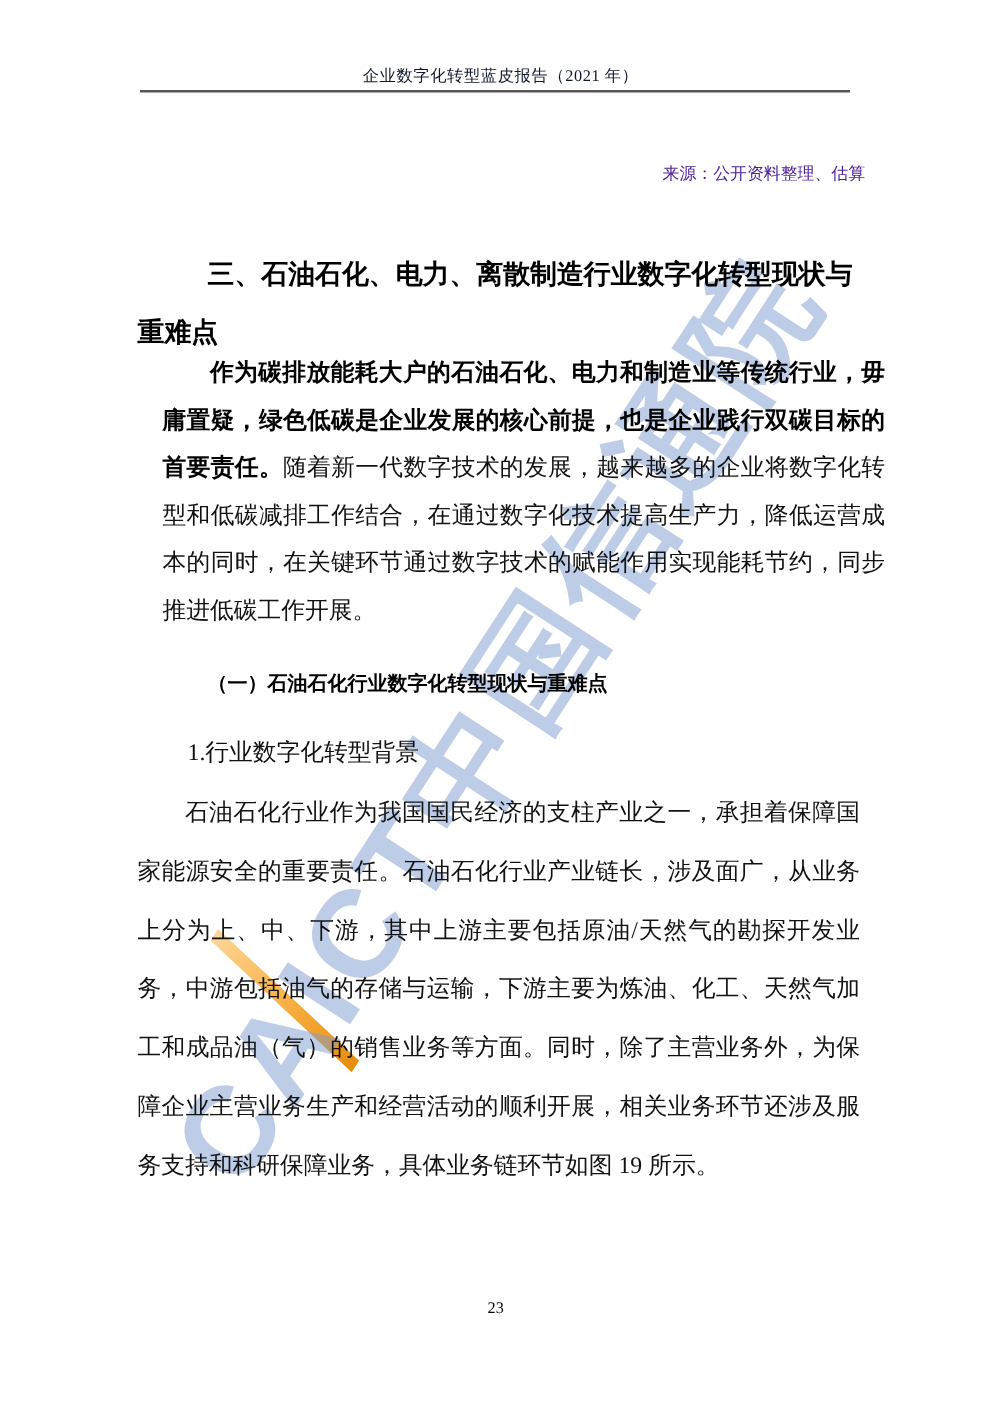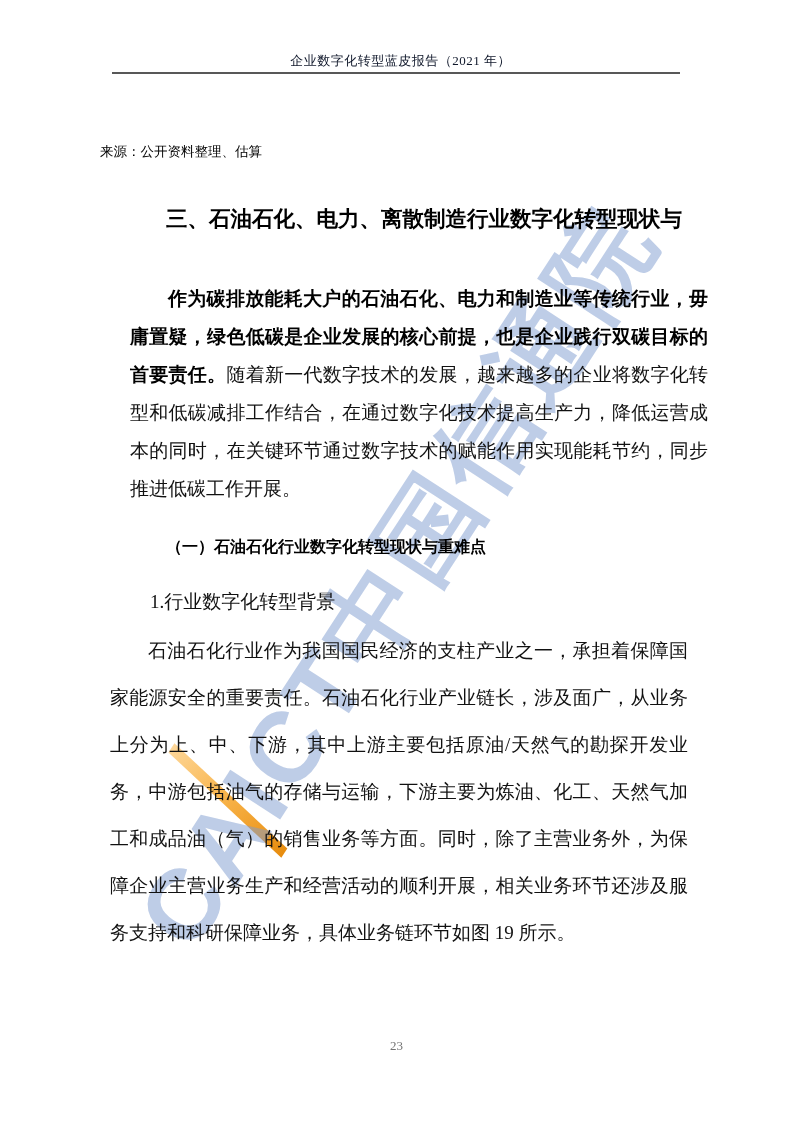--- a/index.html
+++ b/index.html
@@ -45,22 +45,22 @@
     height:35px; font-size:15px; padding:0; color:#111;
   }
   .col-industry { width:96px; letter-spacing:2px; }
   .col-pct      { width:119px; }
   .col-level    { width:123px; }
   .col-stars1   { width:118px; }
   .col-stars2   { width:128px; }
   .stars { letter-spacing:3px; font-size:16px; }
 
   .source-note {
-    position:absolute; top:143px; left:100px; width:592px; text-align:left;
-    font-size:13.5px; color:#000000; z-index:1;
+    position:absolute; top:130px; left:100px; width:592px; text-align:right;
+    font-size:13.5px; color:#4c1d95; z-index:1;
   }
 
   
   .h1 {
     position:absolute; top:196px; left:110px; width:578px;
     font-family:Liberation Sans, sans-serif; font-weight:bold;
     font-size:21.5px; line-height:47px; color:#000; z-index:1;
   }
   .h1-line1 { padding-left:56px; }
   .h2 {
@@ -79,41 +79,42 @@
     text-align:justify; text-justify:inter-ideograph;
     font-size:19px; color:#111; z-index:1;
   }
   .p1 { top:280px; line-height:38px; text-indent:38px;margin-left:20px; }
   .p1 .bold-sans { font-family:"Liberation Sans", sans-serif; font-weight:bold; color:#000; }
   .p1 .serif-part { font-family:"Liberation Serif", serif; }
   .p2 { top:627px; line-height:47px; text-indent:38px; font-family:"Liberation Serif", serif; }
 
   .page-number {
     position:absolute; top:1038px; left:0; width:100%; text-align:center;
-    font-size:13px; color:#737373; z-index:1;
+    font-size:13px; color:#000000; z-index:1;
   }
 </style>
 </head>
 <body>
 
 <div class="page">
 
   <div class="watermark">
     <span class="wm-slash"></span>
     <span class="wm-text">CAICT中国信通院</span>
   </div>
 
   <div class="header-title">企业数字化转型蓝皮报告（2021 年）</div>
   <div class="header-rule"></div>
 
 
   <div class="source-note">来源：公开资料整理、估算</div>
 
   <div class="h1">
     <div class="h1-line1">三、石油石化、电力、离散制造行业数字化转型现状与</div>
+    <div class="h1-line2">重难点</div>
   </div>
 
   <p class="para p1"><span class="bold-sans">作为碳排放能耗大户的石油石化、电力和制造业等传统行业，毋庸置疑，绿色低碳是企业发展的核心前提，也是企业践行双碳目标的首要责任。</span><span class="serif-part">随着新一代数字技术的发展，越来越多的企业将数字化转型和低碳减排工作结合，在通过数字化技术提高生产力，降低运营成本的同时，在关键环节通过数字技术的赋能作用实现能耗节约，同步推进低碳工作开展。</span></p>
 
   <div class="h2">（一）石油石化行业数字化转型现状与重难点</div>
   <div class="h3">1.行业数字化转型背景</div>
 
   <p class="para p2">石油石化行业作为我国国民经济的支柱产业之一，承担着保障国家能源安全的重要责任。石油石化行业产业链长，涉及面广，从业务上分为上、中、下游，其中上游主要包括原油/天然气的勘探开发业务，中游包括油气的存储与运输，下游主要为炼油、化工、天然气加工和成品油（气）的销售业务等方面。同时，除了主营业务外，为保障企业主营业务生产和经营活动的顺利开展，相关业务环节还涉及服务支持和科研保障业务，具体业务链环节如图 19 所示。</p>
 
   <div class="page-number">23</div>

